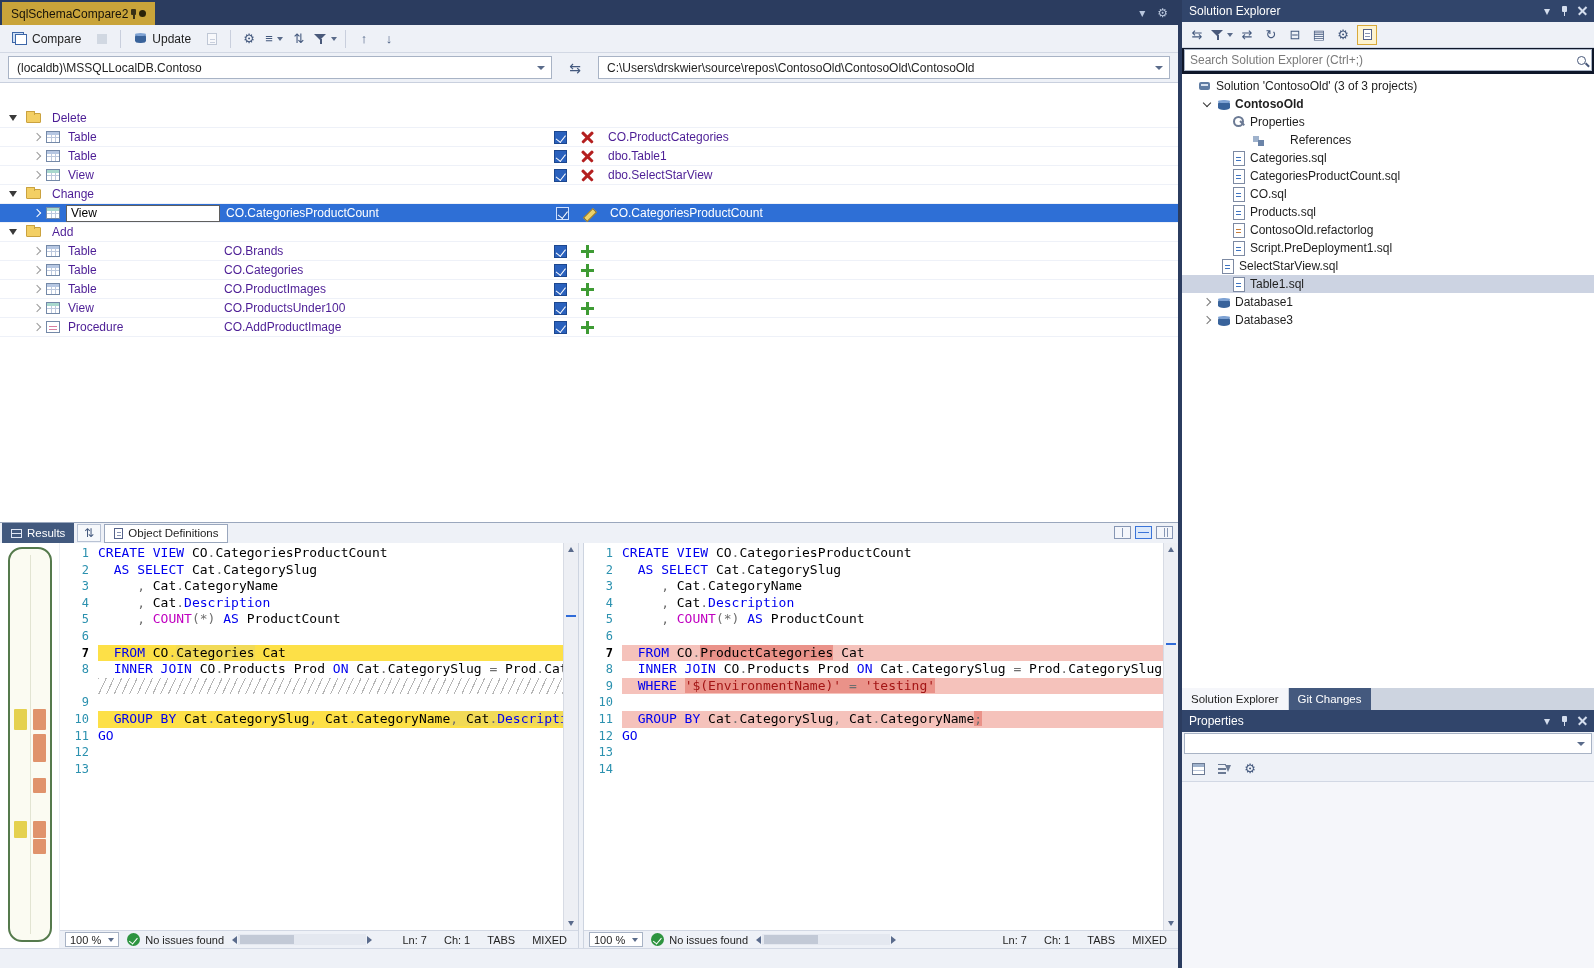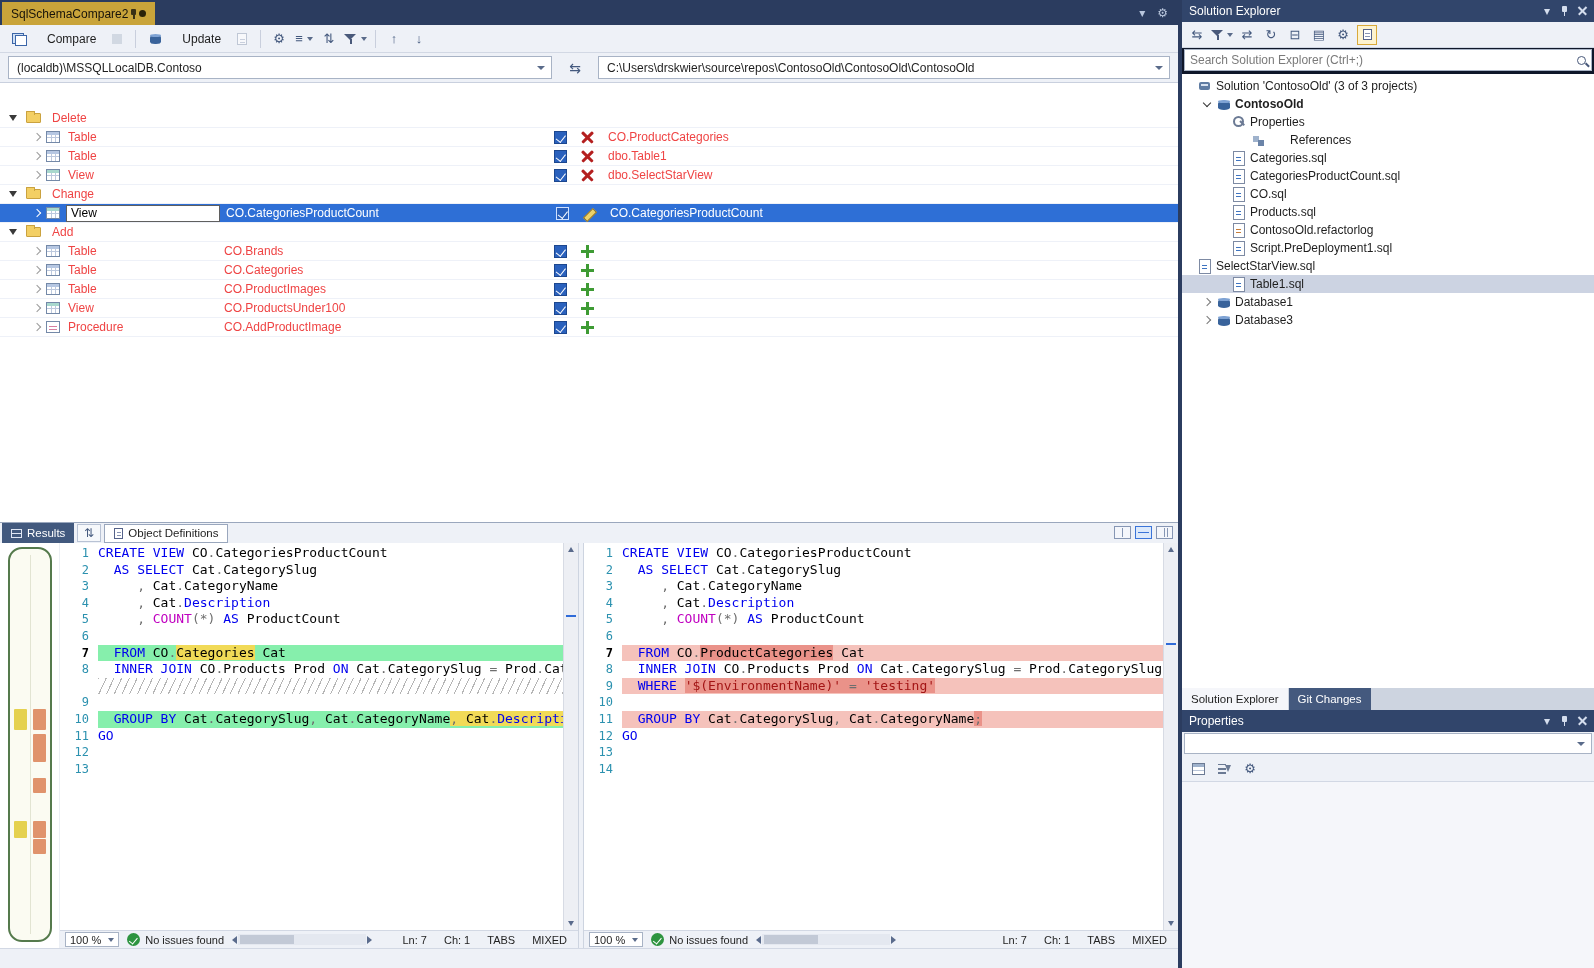--- a/index.html
+++ b/index.html
@@ -14,21 +14,21 @@
 .doc-tab{height:23px;background:#c9a43a;color:#17130a;display:flex;align-items:center;gap:1px;padding:0 9px;font-size:12px;cursor:default}
 .pin-ic{width:9px;height:12px;position:relative;display:inline-block}
 .pin-ic::before{content:"";position:absolute;left:2px;top:1px;width:5px;height:6px;background:#3a3115;border-radius:1px}
 .pin-ic::after{content:"";position:absolute;left:4px;top:7px;width:1.5px;height:4px;background:#3a3115}
 .dirty-dot{width:7px;height:7px;border-radius:50%;background:#2a2witness208}
 .dirty-dot{background:#2a2208}
 .tabstrip-right{position:absolute;right:10px;top:6px;display:flex;gap:12px;color:#b9c6dd;font-size:12px}
 
 
 .sc-toolbar{height:28px;background:#eef1f7;border-bottom:1px solid #d2d8e4;display:flex;align-items:center;padding:0 6px;gap:5px;flex:none}
-.tb-btn{display:flex;align-items:flex-end;gap:20px;padding:2px 6px;cursor:default}
+.tb-btn{display:flex;align-items:flex-start;gap:5px;padding:2px 6px;cursor:default}
 .tb-sep{width:1px;height:18px;background:#c9cfdd;margin:0 3px}
 .tb-icon{display:inline-flex;align-items:center;justify-content:center;min-width:20px;height:20px;color:#44597e;font-size:13px;cursor:default;gap:2px}
 .tb-icon.dim{opacity:.55}
 .dd{width:0;height:0;border-left:3.5px solid transparent;border-right:3.5px solid transparent;border-top:4px solid #5a6b8a;display:inline-block;margin-left:2px}
 .ic-compare{width:15px;height:13px;position:relative;display:inline-block}
 .ic-compare::before{content:"";position:absolute;left:0;top:0;width:10px;height:9px;border:1px solid #3c66a8;background:#cfe0f5}
 .ic-compare::after{content:"";position:absolute;right:0;bottom:0;width:10px;height:9px;border:1px solid #3c66a8;background:#fff}
 .ic-update{width:12px;height:13px;position:relative;display:inline-block}
 .ic-update::before{content:"";position:absolute;left:0;top:2px;width:11px;height:9px;background:#39639b;border-radius:5px/2.5px}
 .ic-update::after{content:"";position:absolute;left:0;top:1px;width:11px;height:3px;background:#7fa3d4;border-radius:50%}
@@ -43,21 +43,21 @@
 .conn-row{height:30px;background:#eef1f7;display:flex;align-items:center;padding:0 8px;gap:8px;border-bottom:1px solid #c9d0de;flex:none}
 .combo{height:23px;background:#fff;border:1px solid #a8b3c5;display:flex;align-items:center;padding:0 8px;position:relative;white-space:nowrap;overflow:hidden;font-size:12px;cursor:default}
 .combo .combo-val{overflow:hidden;white-space:nowrap;margin-right:14px}
 .combo-arrow{position:absolute;right:6px;top:9px;width:0;height:0;border-left:4px solid transparent;border-right:4px solid transparent;border-top:4.5px solid #5a6b8a}
 .combo.source{width:544px;flex:none}
 .combo.target{flex:1}
 .swap-btn{width:30px;height:24px;display:flex;align-items:center;justify-content:center;color:#44597e;font-size:14px;cursor:default}
 
 
 .grid{flex:1;background:#fff;overflow:hidden;padding-top:26px}
-.grow{height:19px;display:flex;align-items:center;border-bottom:1px solid #eef1f8;font-size:12px;color:#ef4444}
+.grow{height:19px;display:flex;align-items:center;border-bottom:1px solid #eef1f8;font-size:12px;color:#4c1d95}
 .cell-gexp{width:26px;display:flex;justify-content:center;flex:none}
 .tri-down{width:0;height:0;border-left:4px solid transparent;border-right:4px solid transparent;border-top:6px solid #3a3a3a}
 .cell-gicon{width:20px;flex:none;display:flex;justify-content:flex-start;margin-right:6px}
 .folder{width:15px;height:10px;background:#f3cf64;border:1px solid #caa23f;border-radius:1px;position:relative}
 .folder::before{content:"";position:absolute;top:-3px;left:-1px;width:7px;height:3px;background:#f3cf64;border:1px solid #caa23f;border-bottom:none;border-radius:1px 1px 0 0}
 .cell-glabel{flex:1}
 .cell-exp{width:46px;display:flex;justify-content:flex-end;padding-right:6px;flex:none}
 .chev{width:6px;height:6px;border-right:1.4px solid #9a9a9a;border-bottom:1.4px solid #9a9a9a;transform:rotate(-45deg)}
 .cell-icon{width:20px;flex:none;display:flex}
 .cell-type{width:154px;flex:none;padding-left:2px}
@@ -114,21 +114,21 @@
 .pane{display:flex;flex-direction:column;min-width:0}
 .pane.src{flex:0 0 518px}
 .pane.tgt{flex:1}
 .vsplit{width:6px;background:#eef1f7;border-left:1px solid #cdd4e0;border-right:1px solid #cdd4e0;flex:none}
 .pane-main{flex:1;display:flex;min-height:0}
 .code-area{flex:1;overflow:hidden;font-family:"DejaVu Sans Mono",monospace;font-size:13px;line-height:16.6px;padding-top:2px;background:#fff;min-width:0}
 .cl{display:flex;height:16.6px}
 .ln{width:38px;text-align:right;padding-right:9px;color:#2b91af;flex:none;font-size:12px}
 .ln.cur{color:#000;font-weight:bold}
 .code{flex:1;min-width:0;overflow:hidden;white-space:pre}
-.cl.ly .code{background:#86efac}
+.cl.ly .code{background:#fde047}
 .cl.lr .code{background:#f5c2bb}
 .sg{color:#000}
 .sg.k{color:#0000ee}
 .sg.o{color:#6e6e6e}
 .sg.f{color:#c000c0}
 .sg.s{color:#a31515}
 .ly .sg.em{background:#f1da57}
 .lr .sg.em{background:#ea9289}
 .cl.hatch .code{background:repeating-linear-gradient(115deg,#b5b5b5 0 1px,#ffffff 1px 7px)}
 .vscroll{width:15px;background:#edeff4;border-left:1px solid #d7dbe4;position:relative;flex:none}
@@ -776,21 +776,21 @@
         <div class="ti" style="padding-left: 34px;">
           <span class="tex"></span>
           <span class="tic tic-refactorlog"></span>
           <span class="tlabel">ContosoOld.refactorlog</span>
         </div>
         <div class="ti" style="padding-left: 34px;">
           <span class="tex"></span>
           <span class="tic tic-sqlfile"></span>
           <span class="tlabel">Script.PreDeployment1.sql</span>
         </div>
-        <div class="ti" style="">
+        <div class="ti" style=" margin-left: 23px;">
           <span class="tex"></span>
           <span class="tic tic-sqlfile"></span>
           <span class="tlabel">SelectStarView.sql</span>
         </div>
         <div class="ti sel" style="padding-left: 34px;">
           <span class="tex"></span>
           <span class="tic tic-sqlfile"></span>
           <span class="tlabel">Table1.sql</span>
         </div>
         <div class="ti" style="padding-left: 19px;">

